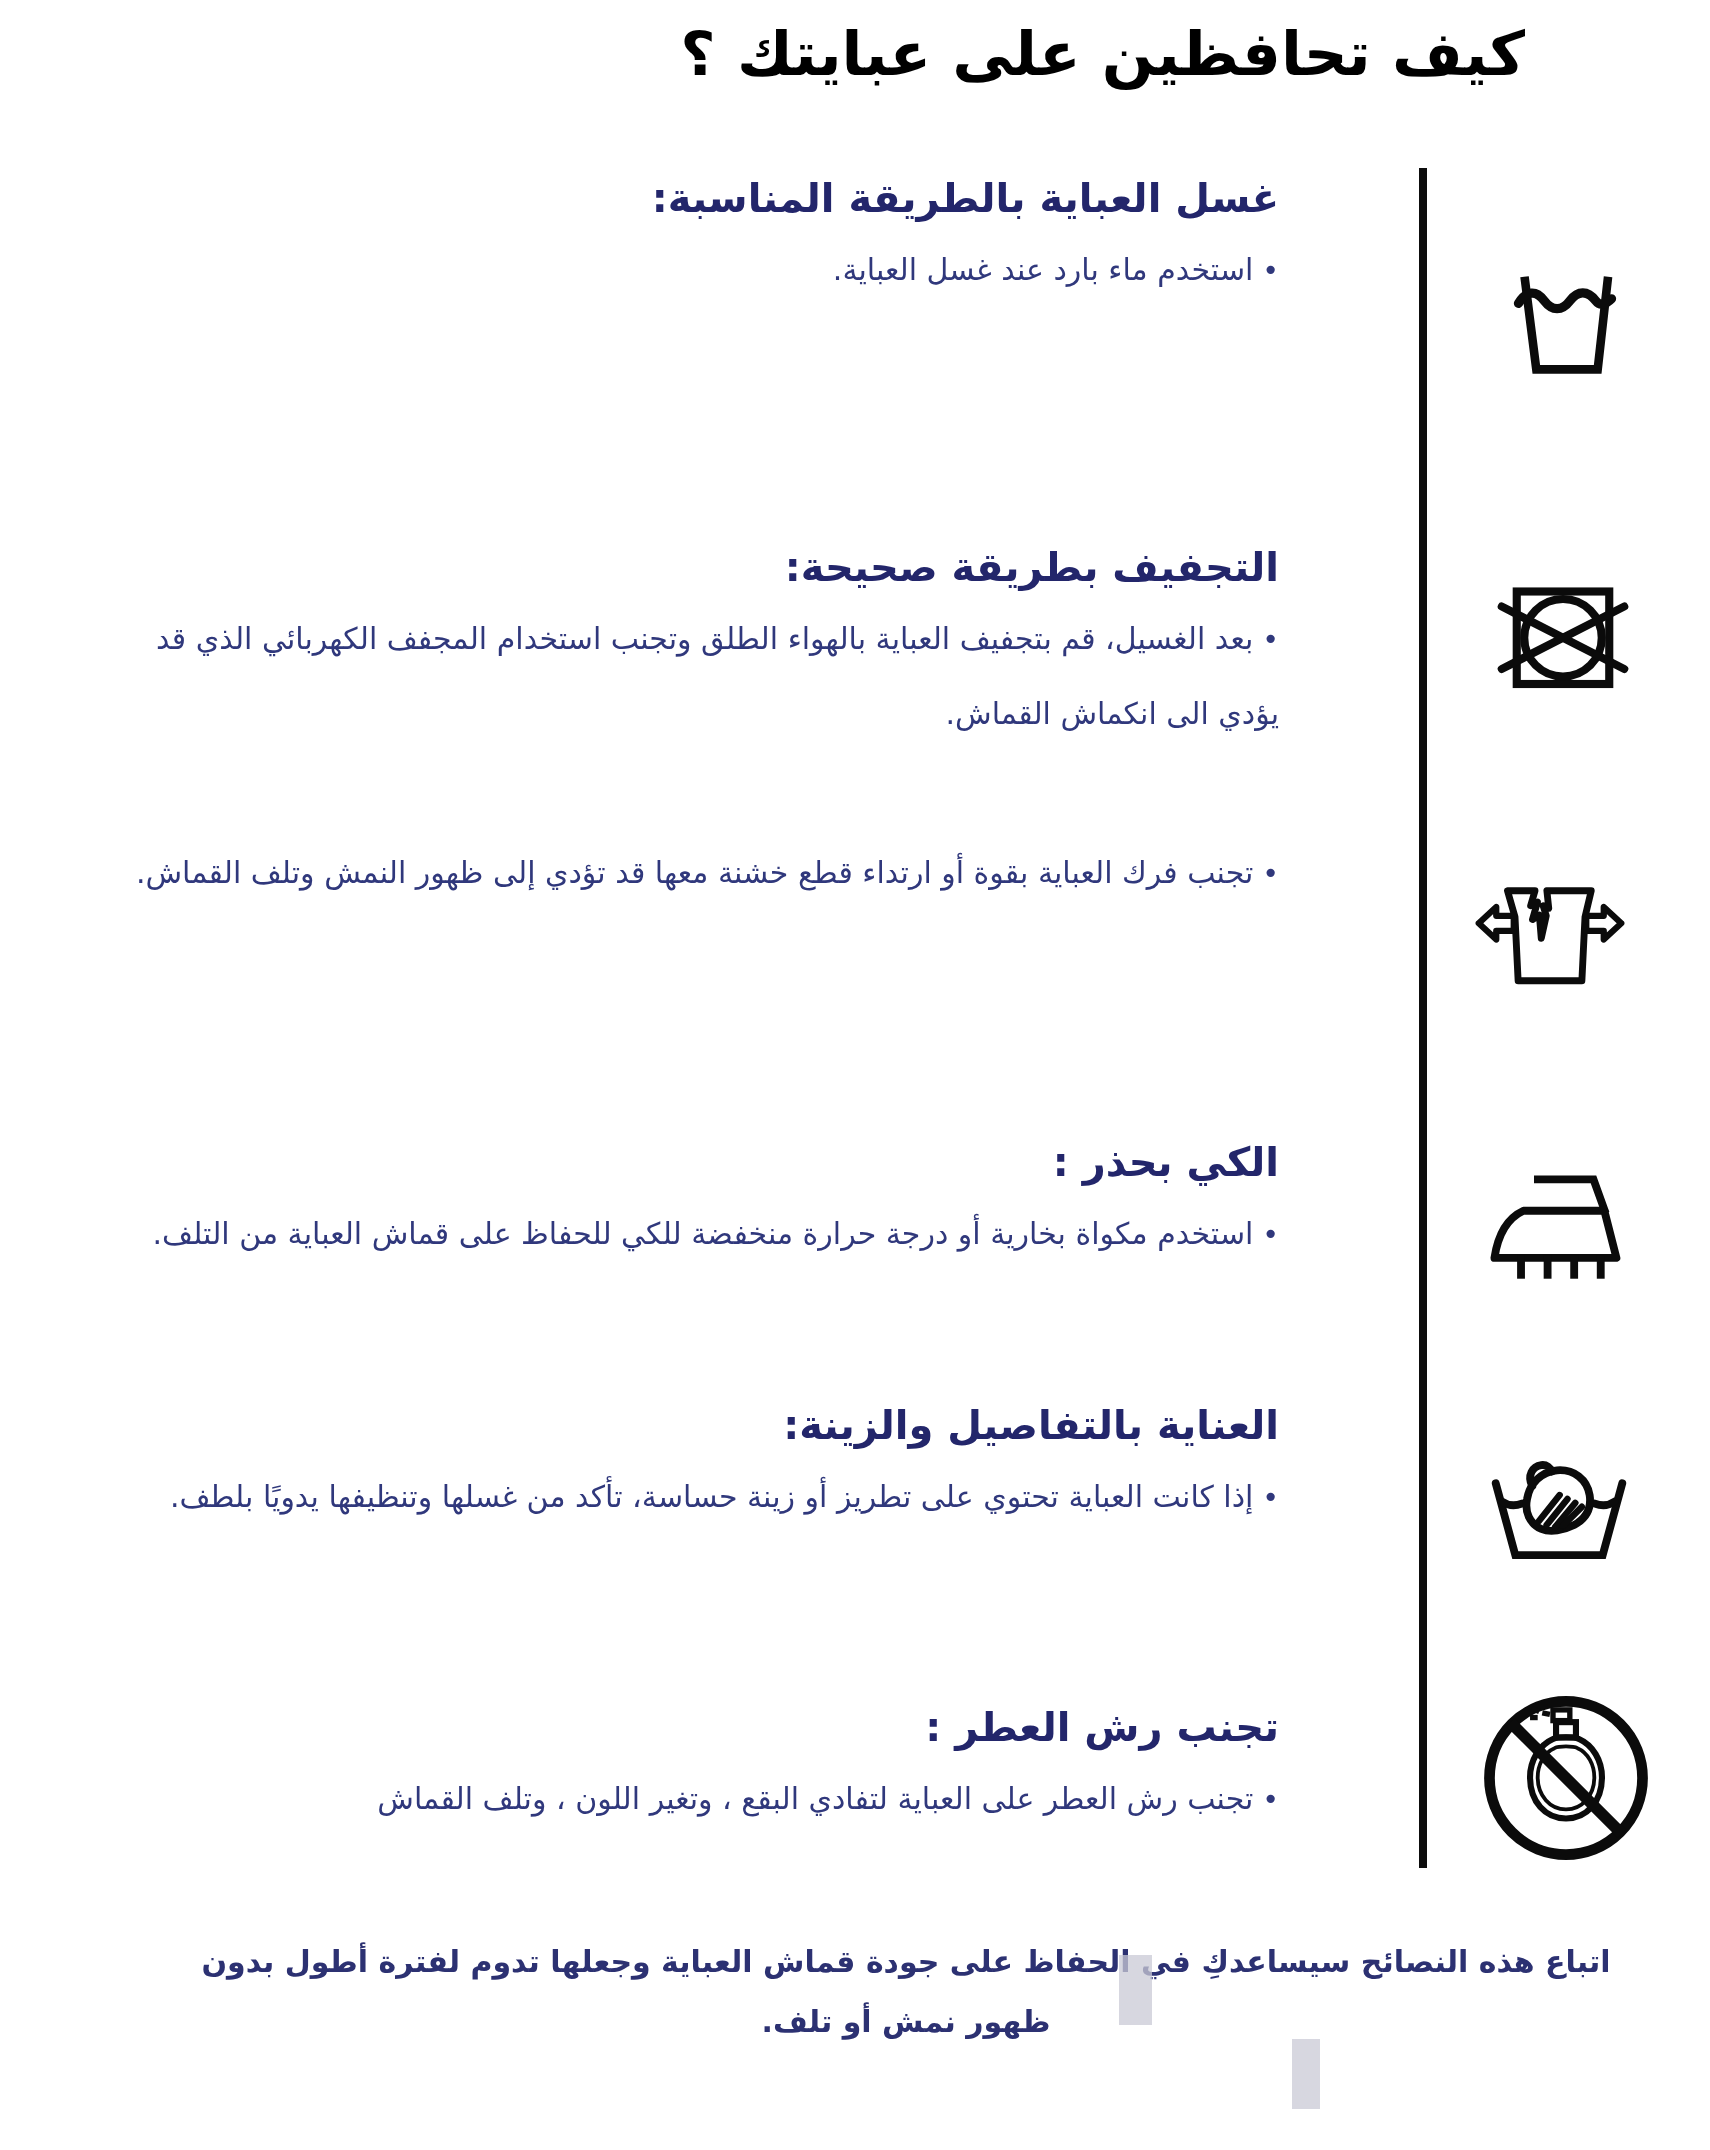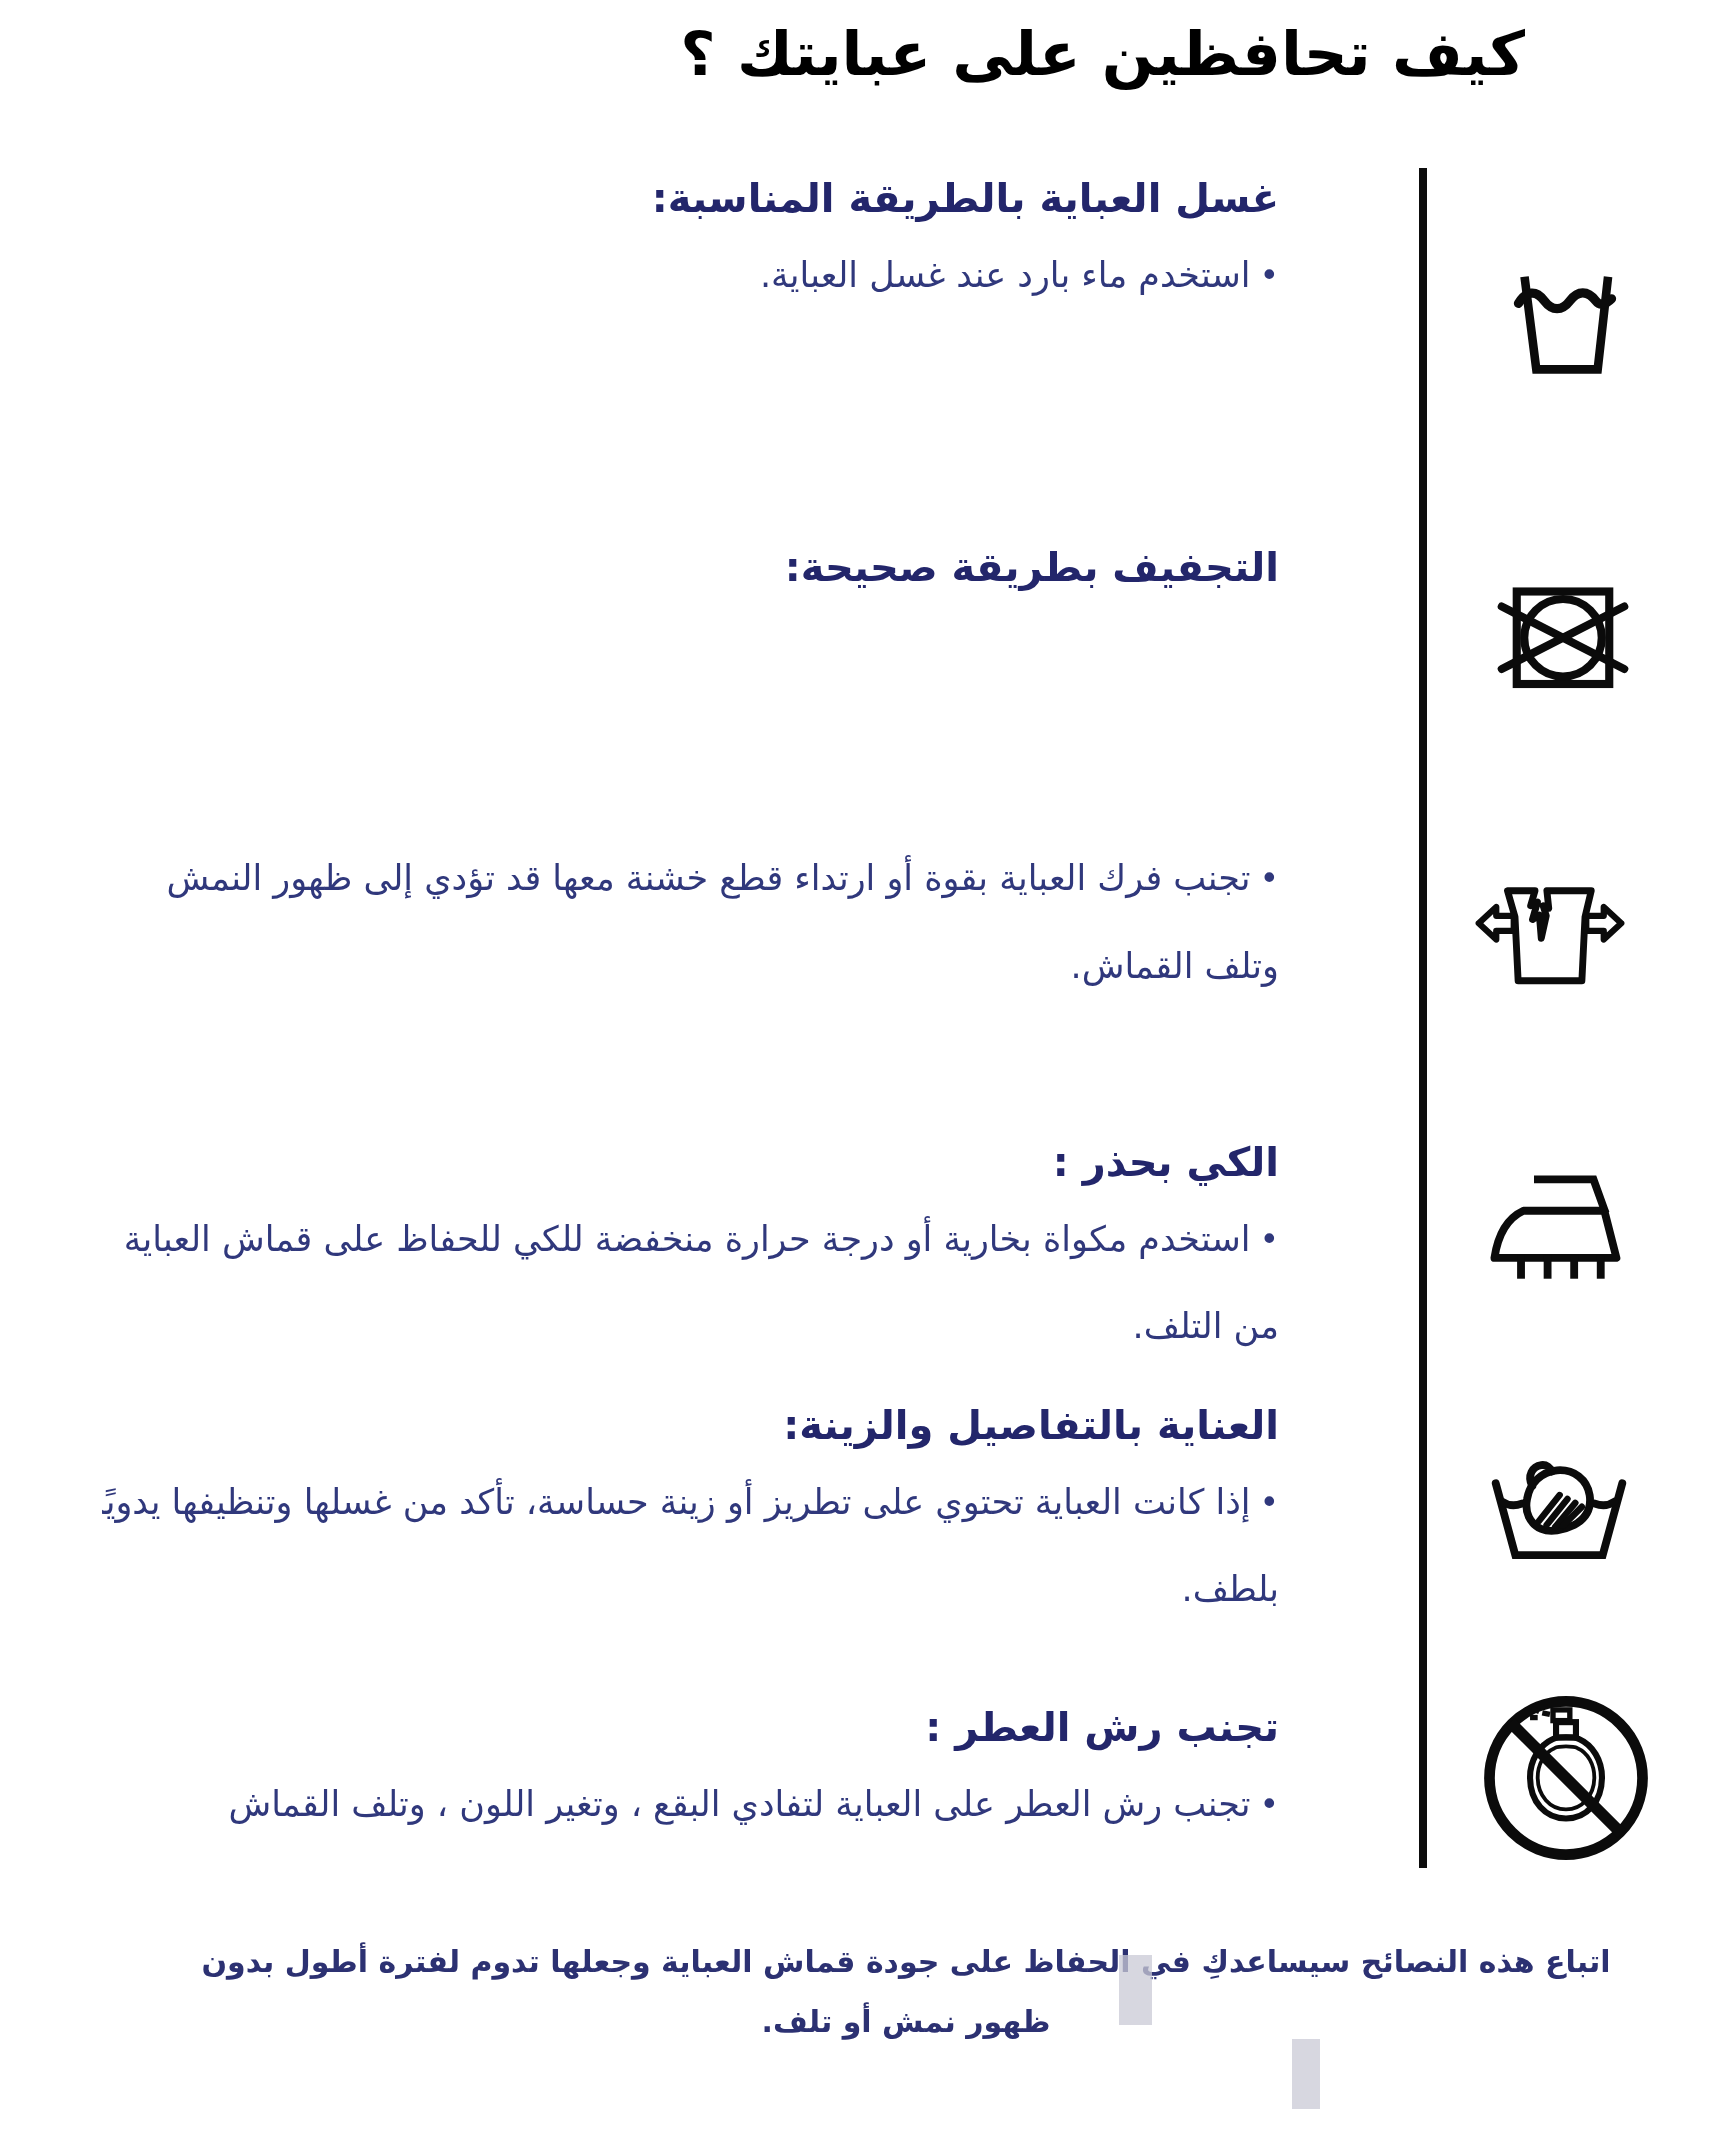--- a/index.html
+++ b/index.html
@@ -44,21 +44,21 @@
   .sec h2{
     margin:0 0 3.8px 0;
     font-size:40px;
     line-height:1.5;
     font-weight:700;
     color:var(--c-heading);
     text-align:right;
   }
   .bullet{
     margin:0;
-    font-size:35px;
+    font-size:30px;
     line-height:2.5;
     color:var(--c-body);
     text-align:right;
   }
   .bullet .dot{
     font-size:0.95em;
     color:var(--c-body);
     padding-left:8.8px;
   }
   .icon-box{position:absolute;}
@@ -91,20 +91,21 @@
 
   <div class="text-col">
 
     <section class="sec" style="top:168px">
       <h2>غسل العباية بالطريقة المناسبة:</h2>
       <p class="bullet"><span class="dot">•</span><span>استخدم ماء بارد عند غسل العباية.</span></p>
     </section>
 
     <section class="sec" style="top:537px">
       <h2>التجفيف بطريقة صحيحة:</h2>
+      <p class="bullet"><span class="dot">•</span><span>بعد الغسيل، قم بتجفيف العباية بالهواء الطلق وتجنب استخدام المجفف الكهربائي الذي قد يؤدي الى انكماش القماش.</span></p>
     </section>
 
     <section class="sec" style="top:835px">
       <p class="bullet"><span class="dot">•</span><span>تجنب فرك العباية بقوة أو ارتداء قطع خشنة معها قد تؤدي إلى ظهور النمش وتلف القماش.</span></p>
     </section>
 
     <section class="sec" style="top:1132px">
       <h2>الكي بحذر :</h2>
       <p class="bullet"><span class="dot">•</span><span>استخدم مكواة بخارية أو درجة حرارة منخفضة للكي للحفاظ على قماش العباية من التلف.</span></p>
     </section>

